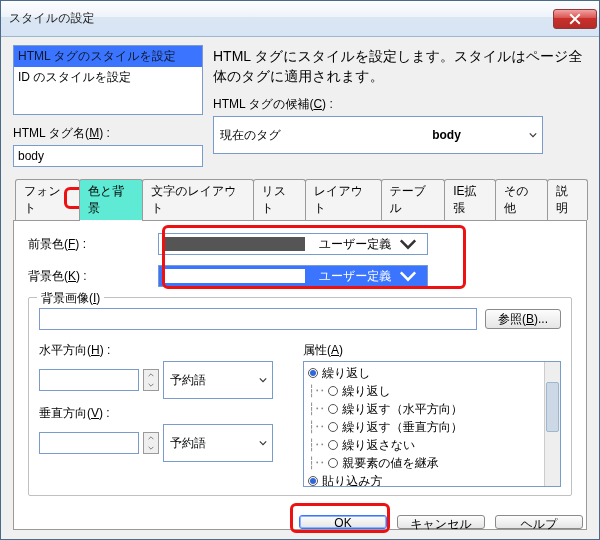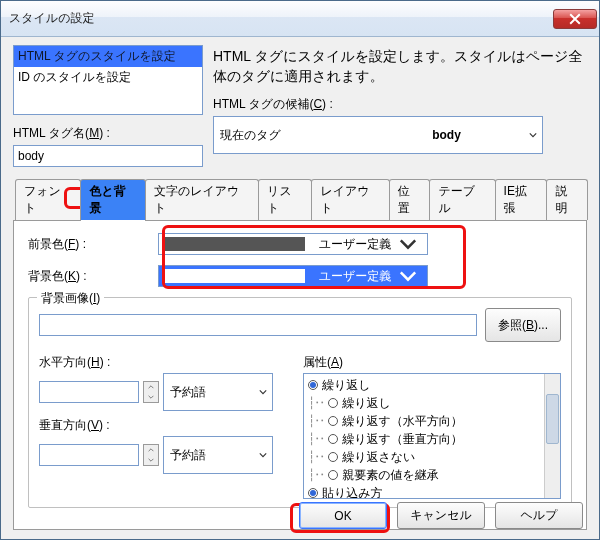--- a/index.html
+++ b/index.html
@@ -34,21 +34,21 @@
   .combo .val.center { text-align:center; font-weight:bold; }
   .combo .arrow { width:18px; height:100%; display:flex; align-items:center; justify-content:center;}
   .combo .arrow svg{width:8px;height:8px;}
   .combo.big { width:330px; }
   .combo.small { width:110px; }
 
   
   .tabs { margin-top:12px; }
   .tabstrip { display:flex; align-items:flex-end; margin-left:2px;}
   .tab { border:1px solid #9a9a9a; border-bottom:none; background:#f4f4f4; padding:3px 8px 3px 8px; margin-right:-1px; border-top-left-radius:3px; border-top-right-radius:3px; position:relative;}
-  .tab.active { background:#3b82f6; z-index:2;font-weight:bold;}
+  .tab.active { background:#5eead4; z-index:2;}
   .tab.active::after{content:"";position:absolute;left:0;right:0;bottom:-1px;height:1px;background:#fff;}
   .tabpanel { border:1px solid #9a9a9a; background:#fff; padding:12px 14px 12px 14px; height:310px; position:relative;}
 
   
   .redbox { position:absolute; border:3px solid #e11; border-radius:6px; pointer-events:none; }
 
   
   .color-row { display:flex; align-items:center; margin-bottom:10px;}
   .color-row .lab { width:130px; }
   .color-combo { width:270px; height:22px; border:1px solid #7a9ccc; background:#fff; display:flex; align-items:center;}
@@ -67,33 +67,33 @@
   .rightc { flex:1;}
   .small-label { display:block; margin:6px 0 2px 0;}
   .num-row { display:flex; align-items:center; gap:4px;}
   .num-row .numinput { width:100px; height:22px; border:1px solid #7a9ccc; background:#fff;}
   .spinner { width:16px; height:22px; border:1px solid #9a9a9a; background:#efefef; display:flex; flex-direction:column;}
   .spinner div{flex:1;display:flex;align-items:center;justify-content:center;}
   .spinner svg{width:6px;height:6px;}
 
   .file-row { display:flex; align-items:center; gap:8px;}
   .file-row .fileinput { flex:1; height:22px; border:1px solid #7a9ccc; background:#fff;}
-  .btn { height:34px; border:1px solid #8a8a8a; border-radius:3px; background:linear-gradient(#fdfdfd,#e5e5e5); padding:0 12px;}
+  .btn { height:20px; border:1px solid #8a8a8a; border-radius:3px; background:linear-gradient(#fdfdfd,#e5e5e5); padding:0 12px;}
 
   .attr-list { border:1px solid #7a9ccc; background:#fff; height:126px; overflow:auto; padding:2px 4px;}
   .attr-list .node { display:flex; align-items:center; gap:4px; height:18px; white-space:nowrap;}
   .attr-list .node .dots { color:#888; letter-spacing:-1px;}
   .radio-dot { width:10px;height:10px;border:1px solid #555;border-radius:50%;display:inline-block;position:relative;}
   .radio-dot.filled::after{content:"";position:absolute;inset:1px;border-radius:50%;background:#3168d8;}
   .scrollbar-v { position:absolute; right:1px; top:1px; bottom:1px; width:16px; background:#eee; border-left:1px solid #ccc;}
   .scrollbar-v .thumb{ position:absolute; left:1px; right:1px; top:20px; height:50px; background:#cdd8e6; border:1px solid #9fb6cf; border-radius:2px;}
 
   
   .btnbar { position:absolute; right:16px; bottom:10px; display:flex; gap:10px;}
-  .btnbar .btn { width:88px; height:27px; text-align:center;}
+  .btnbar .btn { width:88px; height:14px; text-align:center;}
   .btnbar .btn.default { border:1px solid #3a74ff; box-shadow:0 0 0 1px #8ab4ff inset;}
 
   .attr-wrap{position:relative;}
 </style>
 </head>
 <body>
 
 <div class="window">
 
   <div class="titlebar">
@@ -131,23 +131,23 @@
       </div>
     </div>
 
     <div class="tabs">
       <div class="tabstrip">
         <div class="tab">フォント</div>
         <div class="tab active">色と背景</div>
         <div class="tab">文字のレイアウト</div>
         <div class="tab">リスト</div>
         <div class="tab">レイアウト</div>
-        <div class="tab">位置</div>
         <div class="tab">テーブル</div>
         <div class="tab">IE拡張</div>
+        <div class="tab">その他</div>
         <div class="tab">説明</div>
       </div>
 
       <div class="tabpanel">
 
         <div class="color-row">
           <div class="lab">前景色(<span class="underline">F</span>) :</div>
           <div class="color-combo">
             <div class="swatch" style="background:#555"></div>
             <div class="txt">ユーザー定義</div>

